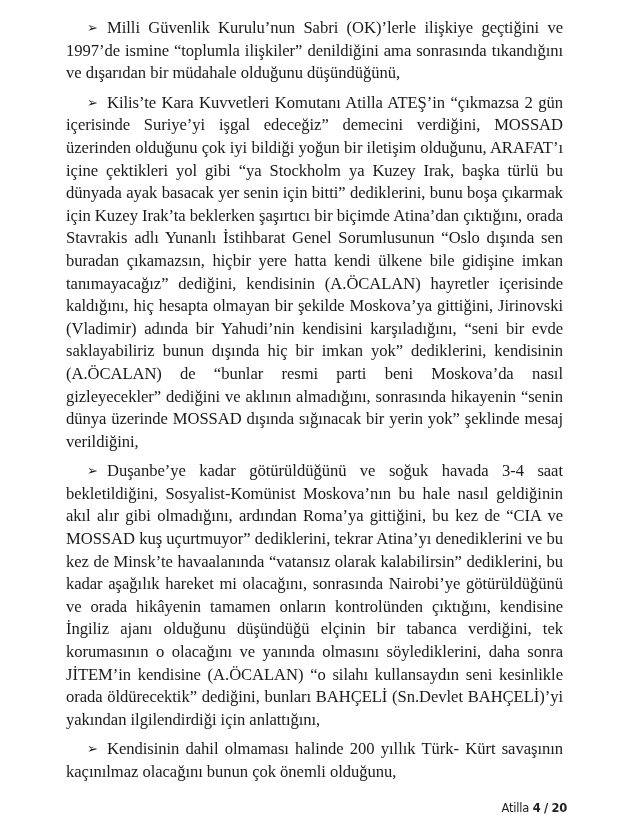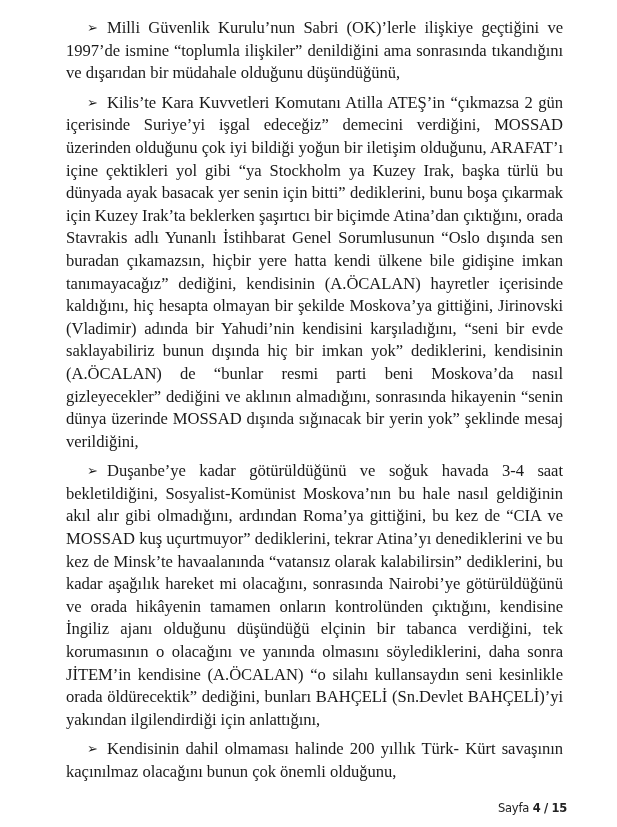--- a/index.html
+++ b/index.html
@@ -71,18 +71,18 @@
 
     <p class="bullet-para"><span class="bullet">➢</span><span>Kilis’te Kara Kuvvetleri Komutanı Atilla ATEŞ’in “çıkmazsa 2 gün içerisinde Suriye’yi işgal edeceğiz” demecini verdiğini, MOSSAD üzerinden olduğunu çok iyi bildiği yoğun bir iletişim olduğunu, ARAFAT’ı içine çektikleri yol gibi “ya Stockholm ya Kuzey Irak, başka türlü bu dünyada ayak basacak yer senin için bitti” dediklerini, bunu boşa çıkarmak için Kuzey Irak’ta beklerken şaşırtıcı bir biçimde Atina’dan çıktığını, orada Stavrakis adlı Yunanlı İstihbarat Genel Sorumlusunun “Oslo dışında sen buradan çıkamazsın, hiçbir yere hatta kendi ülkene bile gidişine imkan tanımayacağız” dediğini, kendisinin (A.ÖCALAN) hayretler içerisinde kaldığını, hiç hesapta olmayan bir şekilde Moskova’ya gittiğini, Jirinovski  (Vladimir) adında bir Yahudi’nin kendisini karşıladığını, “seni bir evde saklayabiliriz bunun dışında hiç bir imkan yok” dediklerini, kendisinin (A.ÖCALAN) de “bunlar resmi parti beni Moskova’da nasıl gizleyecekler” dediğini ve aklının almadığını, sonrasında hikayenin “senin dünya üzerinde MOSSAD dışında sığınacak bir yerin yok” şeklinde mesaj verildiğini,</span></p>
 
     <p class="bullet-para"><span class="bullet">➢</span><span>Duşanbe’ye kadar götürüldüğünü ve soğuk havada 3-4 saat bekletildiğini, Sosyalist-Komünist Moskova’nın bu hale nasıl geldiğinin akıl alır gibi olmadığını, ardından Roma’ya gittiğini, bu kez de “CIA ve MOSSAD kuş uçurtmuyor” dediklerini, tekrar Atina’yı denediklerini ve bu kez de Minsk’te havaalanında “vatansız olarak kalabilirsin” dediklerini, bu kadar aşağılık hareket mi olacağını, sonrasında Nairobi’ye götürüldüğünü ve orada hikâyenin tamamen onların kontrolünden çıktığını, kendisine İngiliz ajanı olduğunu düşündüğü elçinin bir tabanca verdiğini, tek korumasının o olacağını ve yanında olmasını söylediklerini, daha sonra JİTEM’in kendisine (A.ÖCALAN) “o silahı kullansaydın seni kesinlikle orada öldürecektik” dediğini, bunları BAHÇELİ (Sn.Devlet BAHÇELİ)’yi yakından ilgilendirdiği için anlattığını,</span></p>
 
     <p class="bullet-para"><span class="bullet">➢</span><span>Kendisinin dahil olmaması halinde 200 yıllık Türk- Kürt savaşının kaçınılmaz olacağını bunun çok önemli olduğunu,</span></p>
 
   </div>
 
   <div class="footer">
-    <span>Sayfa</span>
+    <span>Atilla</span>
     <b>4</b>
     <b>/</b>
-    <b>15</b>
+    <b>20</b>
   </div>
 </div>
 
 </body></html>

